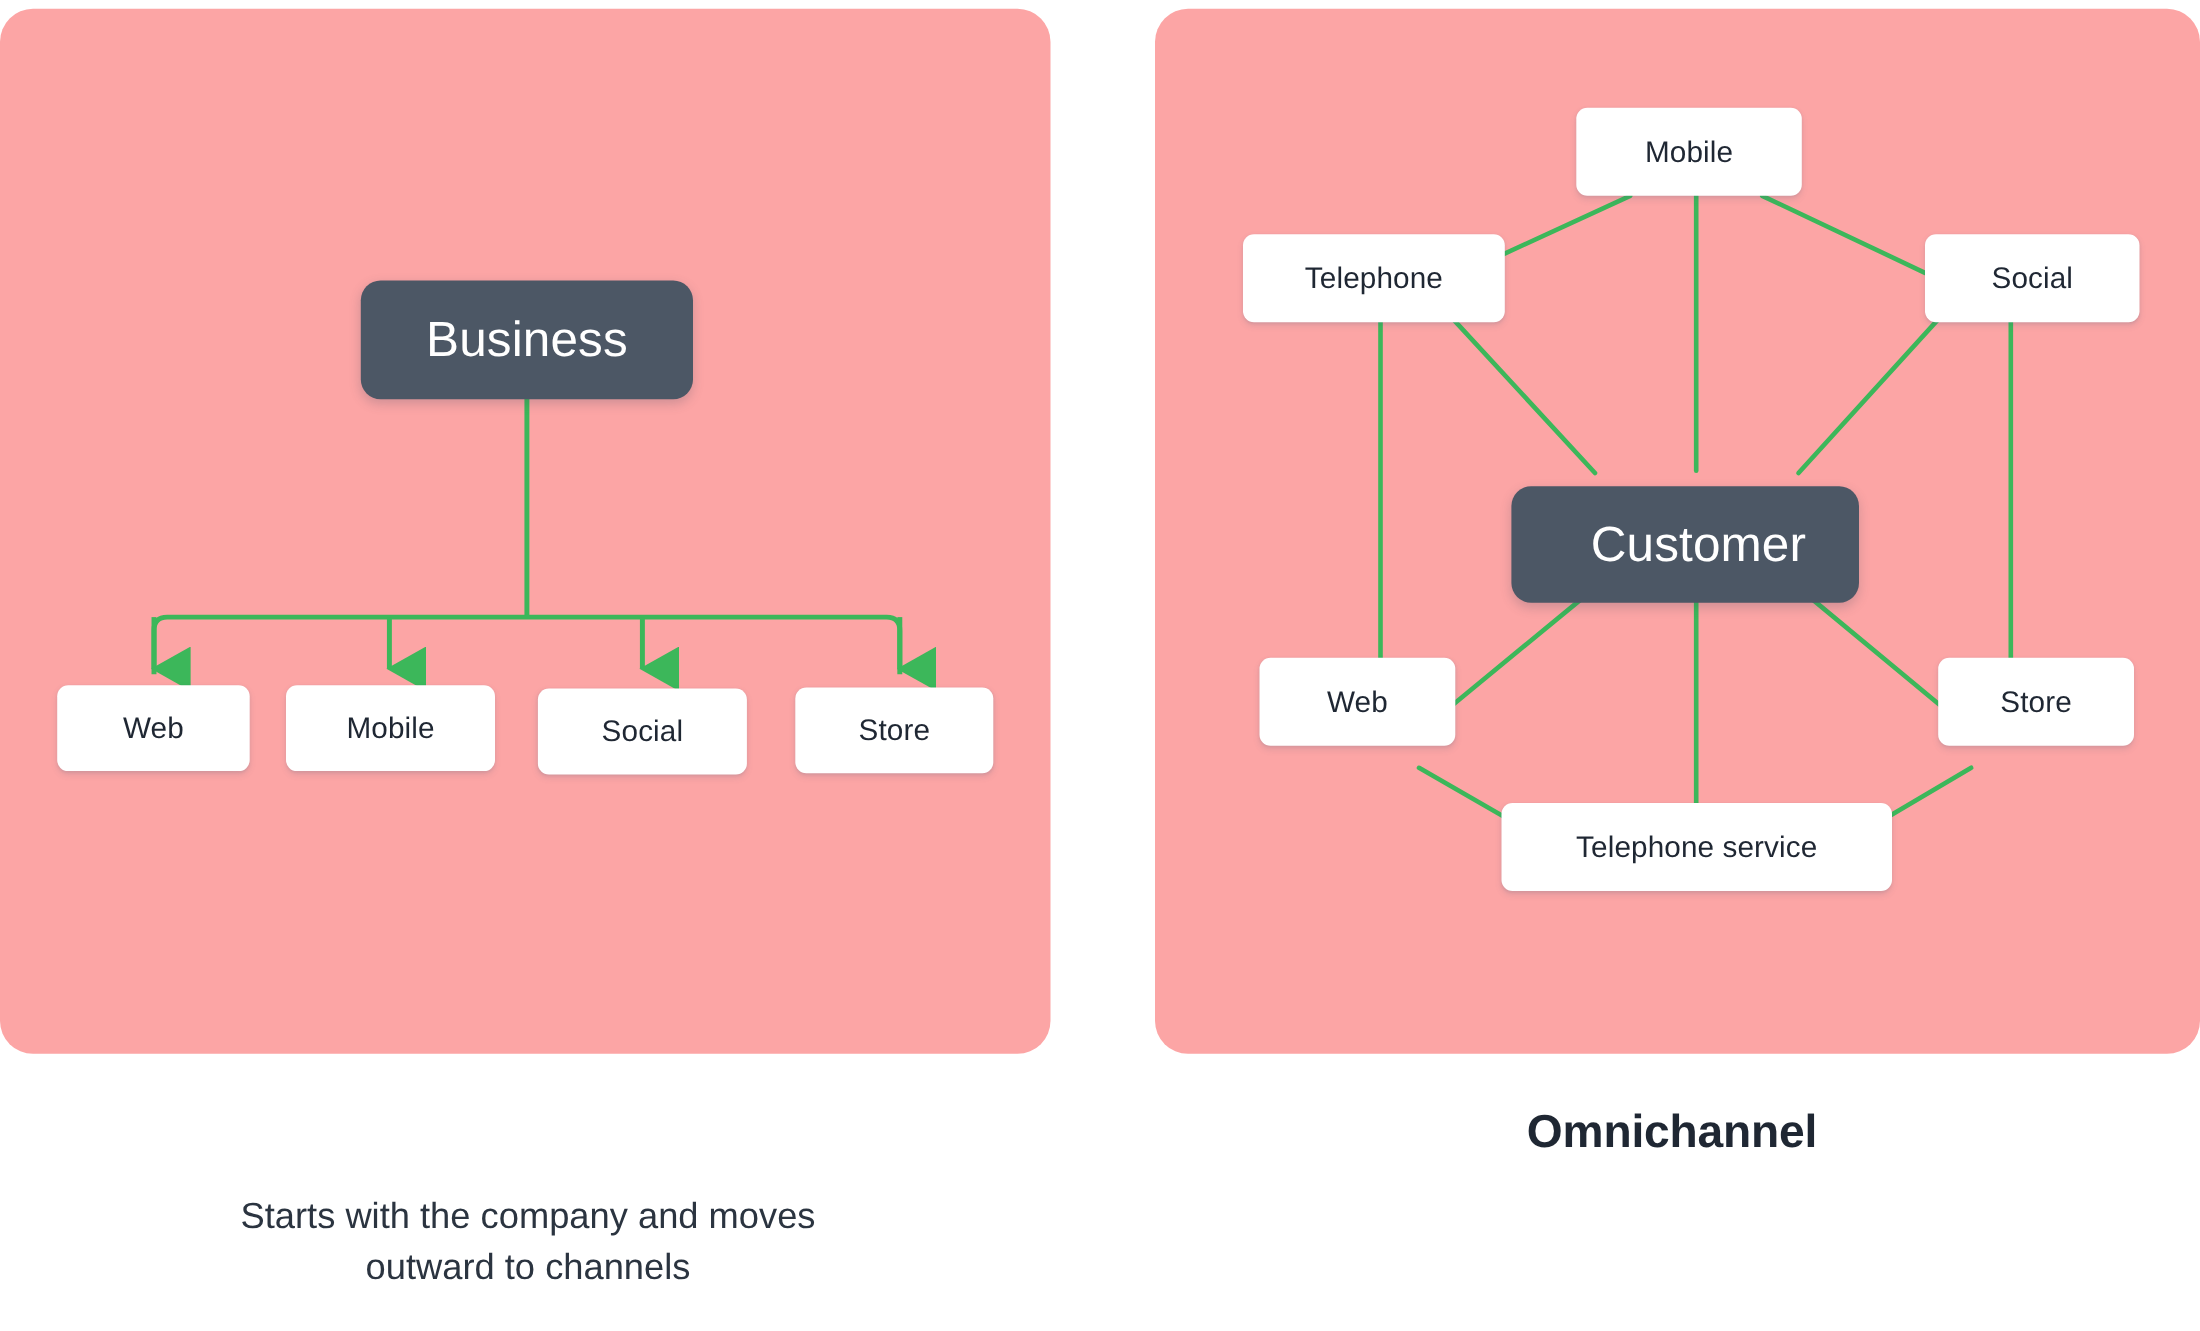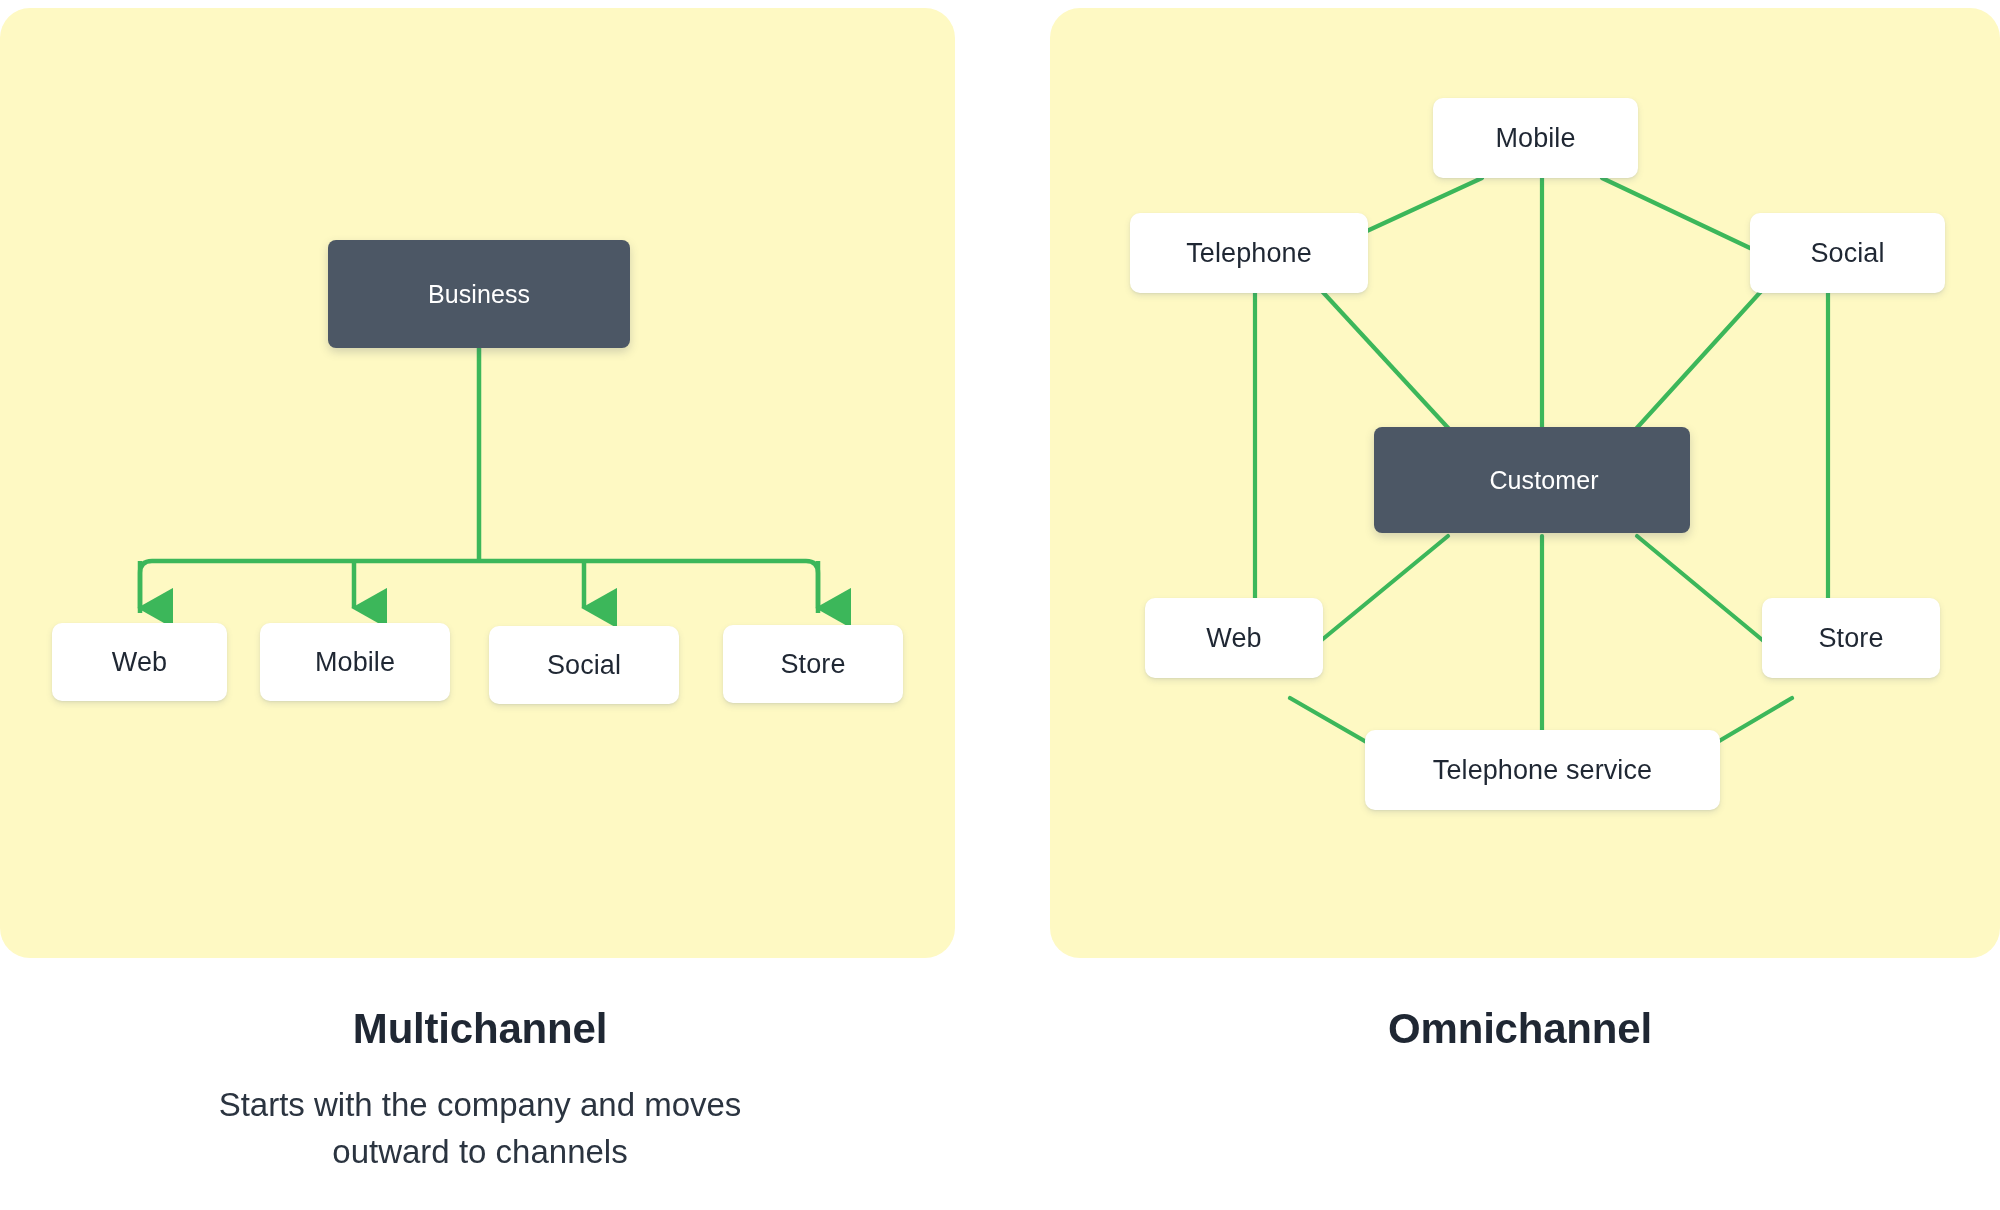--- a/index.html
+++ b/index.html
@@ -25,21 +25,21 @@
   }
   #col-left  { left: 0px; }
   #col-right { left: 1040px; }
 
   .panel {
     position: absolute;
     top: 8px;
     left: 0;
     width: 960px;
     height: 950px;
-    background: #fef9c3;
+    background: #fca5a5;
     border-radius: 30px;
   }
   #col-left .panel  { left: 0px;  width: 955px; }
   #col-right .panel { left: 10px; width: 950px; }
 
   .canvas {
     position: absolute;
     inset: 0;
     width: 100%;
     height: 100%;
@@ -58,23 +58,24 @@
   }
   .node.light {
     background: #ffffff;
     color: #1f2733;
     font-size: 27px;
     box-shadow: 0 3px 6px rgba(80,100,130,0.14), 0 1px 2px rgba(80,100,130,0.10);
   }
   .node.dark {
     background: #4c5765;
     color: #ffffff;
-    font-size: 25px;
-    border-radius: 8px;
+    font-size: 45px;
+    border-radius: 18px;
     box-shadow: 0 4px 10px rgba(60,75,95,0.22);
+    margin-top: 15px;
   }
 
   
   .caption {
     position: absolute;
     left: 0;
     width: 100%;
     text-align: center;
     color: #1f2733;
   }
@@ -131,21 +132,20 @@
         <span>Mobile</span>
       </div>
       <div class="node light" style="left:489px; top:618px; width:190px; height:78px;">
         <span>Social</span>
       </div>
       <div class="node light" style="left:723px; top:617px; width:180px; height:78px;">
         <span>Store</span>
       </div>
     </div>
 
-    <div class="caption caption-title">Multichannel</div>
     <div class="caption caption-desc">Starts with the company and moves outward to channels</div>
   </div>
 
   <div class="column" id="col-right">
 
     <div class="panel">
       <div class="canvas">
         <svg width="950" height="950" viewBox="0 0 950 950">
           <g stroke="#3cb75a" stroke-width="4.2" fill="none" stroke-linecap="round">
 

